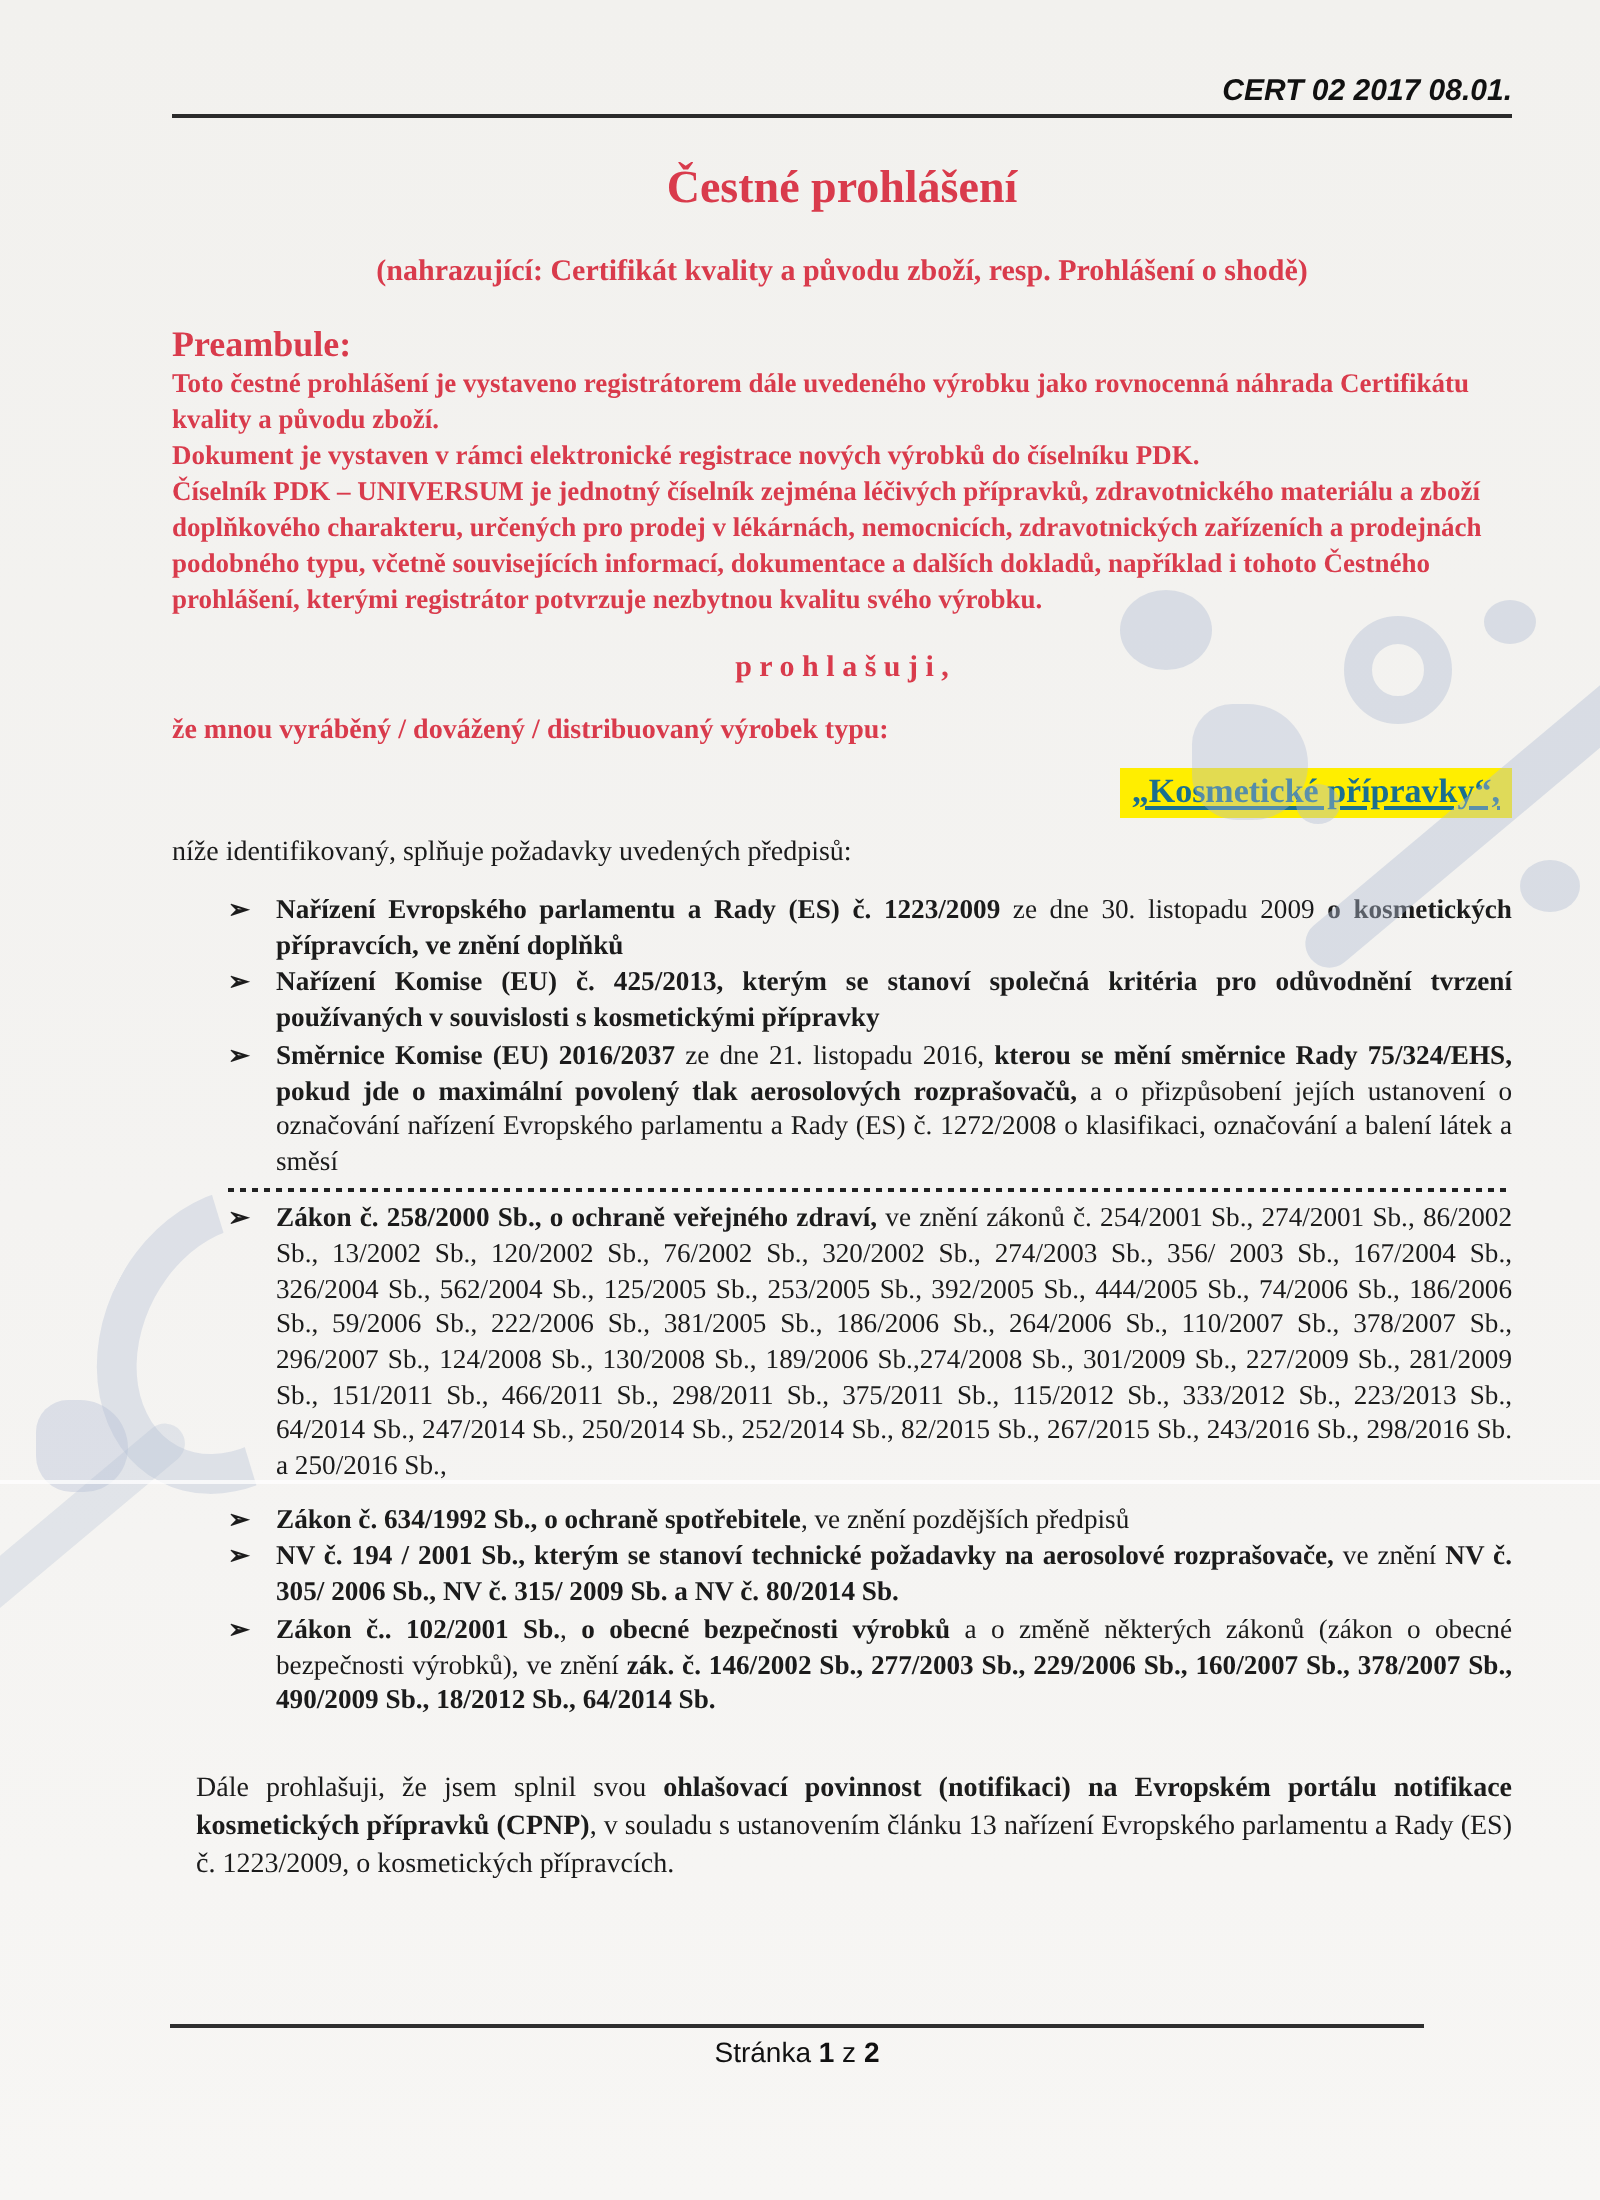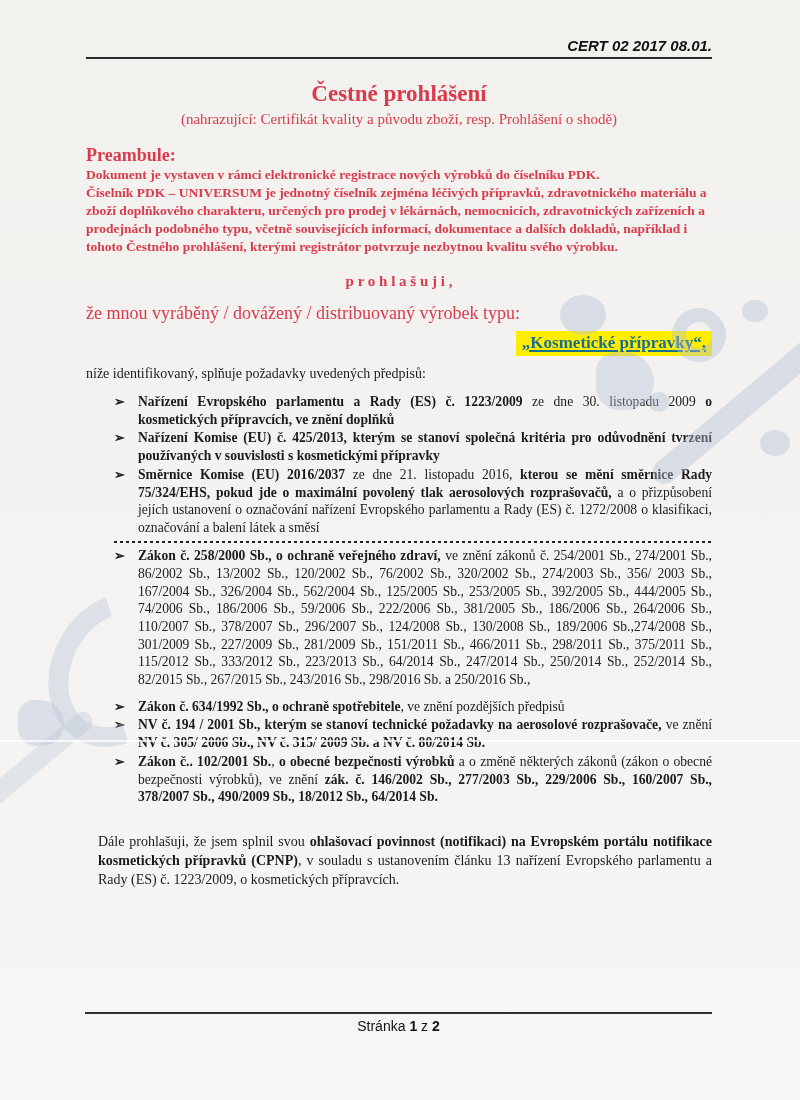--- a/index.html
+++ b/index.html
@@ -5,47 +5,47 @@
   html,body{margin:0;padding:0;background:#e9e8e6;}
   .page{
     position:relative;
     width:800px;height:1100px;
     margin:0 auto;
     background:linear-gradient(180deg,#f2f1ee 0%,#f4f3f1 55%,#f7f6f4 100%);
     overflow:hidden;
     font-family:"Liberation Serif","DejaVu Serif",serif;
     color:#1b1b1b;
     box-sizing:border-box;
-    padding:38px 88px 0 86px;
+    padding:38px 44px 0 86px;
   }
   
   .wm{position:absolute;pointer-events:none;}
   .wm-bar{width:235px;height:24px;border-radius:12px;background:rgba(178,190,212,.42);transform:rotate(-40deg);}
   .wm-dot{border-radius:50%;background:rgba(178,190,212,.42);}
   .wm-ring{border-radius:50%;border:14px solid rgba(178,190,212,.42);background:transparent;}
   .wm-blob{width:58px;height:58px;background:rgba(178,190,212,.38);border-radius:40% 60% 55% 45%;}
   .wm-arc{width:90px;height:120px;border-radius:50%;border:20px solid rgba(178,190,212,.35);border-right-color:transparent;border-top-color:transparent;transform:rotate(28deg);}
   
   .doc-code{
     text-align:right;
     font-family:"Liberation Sans","DejaVu Sans",sans-serif;
     font-style:italic;font-weight:700;font-size:15px;line-height:15px;
     color:#111;
   }
   .header-rule{border:0;border-top:2.5px solid #2b2b2b;margin:4px 0 0 0;}
   
   .title{margin-top:22px;text-align:center;font-weight:700;font-size:23px;line-height:26px;color:var(--red,#d93b4c);}
-  .subtitle{margin-top:3px;text-align:center;font-weight:400;font-size:15px;line-height:18px;color:var(--red,#d93b4c);}
+  .subtitle{margin-top:20px;text-align:center;font-weight:700;font-size:15px;line-height:18px;color:var(--red,#d93b4c);}
   
   .preamble-heading{margin-top:16px;font-weight:700;font-size:18px;line-height:22px;color:var(--red,#d93b4c);}
   .preamble-p{margin:0;font-weight:700;font-size:13.5px;line-height:18px;color:var(--red,#d93b4c);text-align:left;}
   
   .decl-intro{margin:14px 0 0 0;font-size:14px;line-height:18px;color:var(--red,#d93b4c);text-indent:44px;}
   .decl-verb{margin:16px 0 0 0;text-align:center;font-weight:700;font-size:15px;line-height:18px;color:var(--red,#d93b4c);}
-  .decl-product-intro{margin:14px 0 0 0;font-size:18px;line-height:18px;color:var(--red,#d93b4c);}
+  .decl-product-intro{margin:14px 0 0 0;font-size:14px;line-height:18px;color:var(--red,#d93b4c);font-weight:bold;}
   .product-line{margin:9px 0 0 0;text-align:right;}
   .product-highlight{
     display:inline-block;
     background:var(--yellow,#ffee00);
     color:var(--teal,#1a6f8e);
     font-weight:700;font-size:17px;line-height:22px;
     padding:1px 6px 2px 6px;
     text-decoration:underline;
     text-decoration-thickness:2px;
     text-underline-offset:2px;
@@ -90,20 +90,21 @@
   <div class="wm wm-blob" style="left:18px;top:700px;width:46px;height:46px;"></div>
   <div class="wm wm-bar" style="left:-60px;top:760px;width:170px;height:20px;opacity:.7;"></div>
 
   <div class="doc-code">CERT 02 2017 08.01.</div>
   <hr class="header-rule">
 
   <div class="title">Čestné prohlášení</div>
   <div class="subtitle">(nahrazující: Certifikát kvality a původu zboží, resp. Prohlášení o shodě)</div>
 
   <div class="preamble-heading">Preambule:</div>
+  <p class="preamble-p">Toto čestné prohlášení je vystaveno registrátorem dále uvedeného výrobku jako rovnocenná náhrada Certifikátu kvality a původu zboží.</p>
   <p class="preamble-p">Dokument je vystaven v rámci elektronické registrace nových výrobků do číselníku PDK.</p>
   <p class="preamble-p">Číselník PDK – UNIVERSUM je jednotný číselník zejména léčivých přípravků, zdravotnického materiálu a zboží doplňkového charakteru, určených pro prodej v lékárnách, nemocnicích, zdravotnických zařízeních a prodejnách podobného typu, včetně souvisejících informací, dokumentace a dalších dokladů, například i tohoto Čestného prohlášení, kterými registrátor potvrzuje nezbytnou kvalitu svého výrobku.</p>
 
   <p class="decl-verb">p r o h l a š u j i ,</p>
   <p class="decl-product-intro">že mnou vyráběný / dovážený  / distribuovaný výrobek typu:</p>
   <p class="product-line">
     <span class="product-highlight">„Kosmetické přípravky“,</span>
   </p>
   <p class="compliance">níže identifikovaný, splňuje požadavky uvedených předpisů:</p>
 

